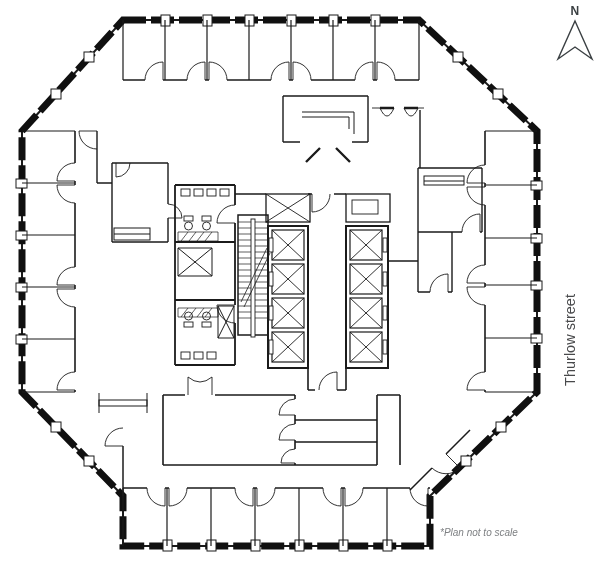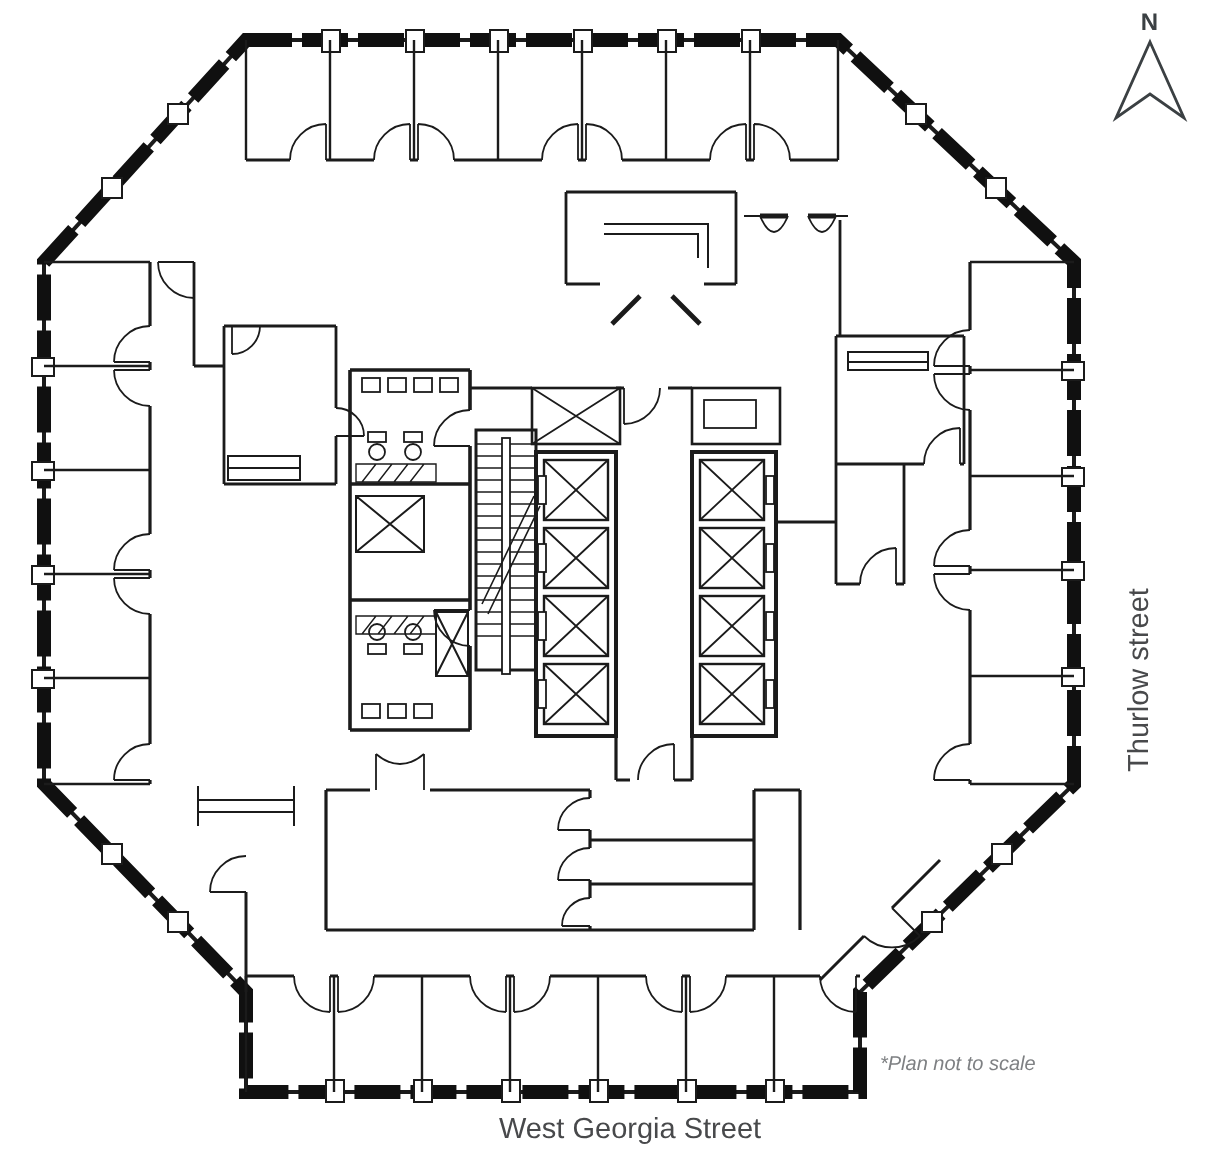--- a/index.html
+++ b/index.html
@@ -261,17 +261,16 @@
   </g>
 </svg>
 
 <div class="north">
   <div class="north-n">N</div>
   <svg width="40" height="44" viewBox="0 0 40 44">
     <polygon points="20,2 37,40 20,28 3,40" fill="#ffffff" stroke="#3b4043" stroke-width="1.4" stroke-linejoin="miter"></polygon>
   </svg>
 </div>
 
-<div class="street-label street-bottom">West Georgia Street</div>
 <div class="street-label street-right">Thurlow street</div>
 <div class="disclaimer">*Plan not to scale</div>
 
 </div>
 
 </body></html>

